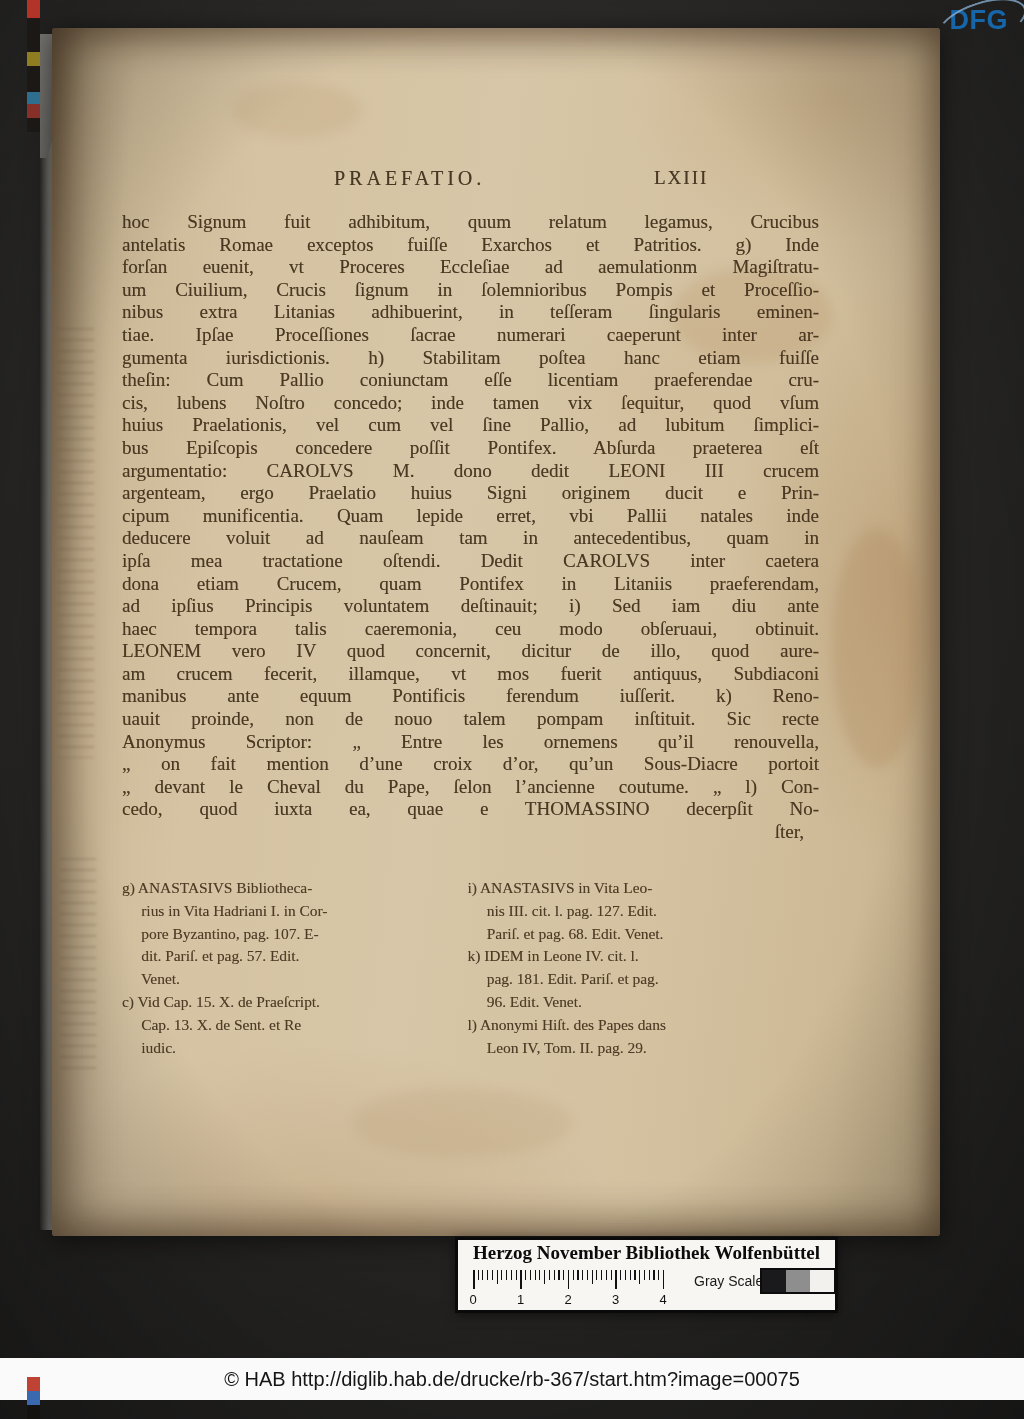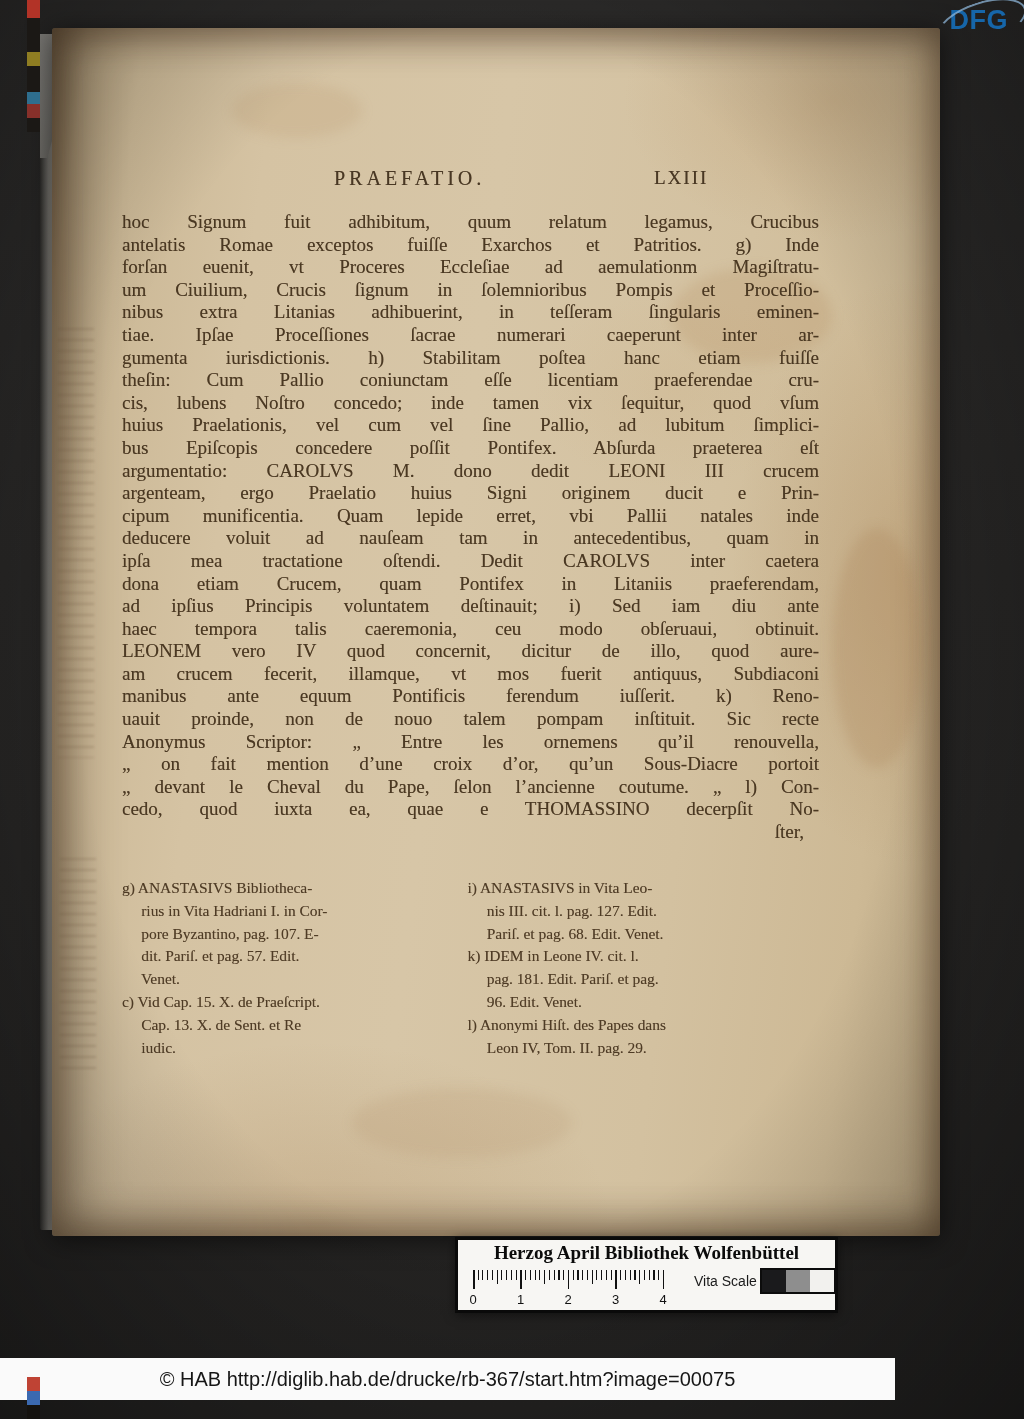--- a/index.html
+++ b/index.html
@@ -84,21 +84,21 @@
   .ticks.major  { width:191px; height:19px; background:repeating-linear-gradient(90deg,#111 0 1.5px, transparent 1.5px 47.5px); }
   .ruler-numbers { position:absolute; left:8px; top:52px; width:204px; display:flex;
     justify-content:space-between; font-family:"Liberation Sans",sans-serif; font-size:13px; color:#111; }
   .ruler-num { width:14px; text-align:center; }
   .gs-label { position:absolute; left:236px; top:33px; font-family:"Liberation Sans",sans-serif;
     font-size:14px; color:#1a1a1a; }
   .gs-patches { position:absolute; left:302px; top:28px; display:flex; border:2px solid #0c0c0c; }
   .patch { width:24px; height:22px; }
 
   
-  .footer-bar { position:absolute; left:0; top:1358px; width:895px; height:42px; background:#fafafa; z-index:5; }
+  .footer-bar { position:absolute; left:0; top:1358px; width:1024px; height:42px; background:#fafafa; z-index:5; }
   .copyright { position:absolute; left:0; width:100%; text-align:center; line-height:42px;
     font-family:"Liberation Sans",sans-serif; font-size:20px; color:#161616; }
   .dfg { position:absolute; right:16px; top:5px; font-family:"Liberation Sans",sans-serif;
     font-weight:bold; font-size:27px; color:#1666a9; letter-spacing:0.5px; z-index:6;margin-left:24px; }
   .dfg::before { content:""; position:absolute; left:-14px; top:-3px; width:88px; height:37px;
     border:2.5px solid rgba(140,180,215,.75); border-radius:50%;
     border-left-color:transparent; border-bottom-color:transparent; transform:rotate(-18deg); }
 </style>
 </head>
 <body>
@@ -153,34 +153,34 @@
 
     <div class="catchword">ſter,</div>
 
     <div class="footnotes">
       <div class="fn-col left"><div class="fn-line">g) ANASTASIVS Bibliotheca-</div><div class="fn-line">     rius in Vita Hadriani I. in Cor-</div><div class="fn-line">     pore Byzantino, pag. 107. E-</div><div class="fn-line">     dit. Pariſ. et pag. 57. Edit.</div><div class="fn-line">     Venet.</div><div class="fn-line">c) Vid Cap. 15. X. de Praeſcript.</div><div class="fn-line">     Cap. 13. X. de Sent. et Re</div><div class="fn-line">     iudic.</div></div>
       <div class="fn-col right"><div class="fn-line">i) ANASTASIVS in Vita Leo-</div><div class="fn-line">     nis III. cit. l. pag. 127. Edit.</div><div class="fn-line">     Pariſ. et pag. 68. Edit. Venet.</div><div class="fn-line">k) IDEM in Leone IV. cit. l.</div><div class="fn-line">     pag. 181. Edit. Pariſ. et pag.</div><div class="fn-line">     96. Edit. Venet.</div><div class="fn-line">l) Anonymi Hiſt. des Papes dans</div><div class="fn-line">     Leon IV, Tom. II. pag. 29.</div></div>
     </div>
   </div>
 
   <div class="cal-card">
-    <div class="cal-title">Herzog April Bibliothek Wolfenbüttel</div>
+    <div class="cal-title">Herzog November Bibliothek Wolfenbüttel</div>
     <div class="ruler">
       <div class="ticks minor"></div>
       <div class="ticks medium"></div>
       <div class="ticks major"></div>
     </div>
     <div class="ruler-numbers">
         <div class="ruler-num">0</div>
         <div class="ruler-num">1</div>
         <div class="ruler-num">2</div>
         <div class="ruler-num">3</div>
         <div class="ruler-num">4</div>
       </div>
-    <div class="gs-label">Vita Scale</div>
+    <div class="gs-label">Gray Scale</div>
     <div class="gs-patches">
       <div class="patch" style="background: rgb(26, 26, 28);"></div>
       <div class="patch" style="background: rgb(142, 142, 142);"></div>
       <div class="patch" style="background: rgb(242, 241, 238);"></div>
     </div>
   </div>
 
   <div class="footer-bar">
     <div class="copyright">© HAB http://diglib.hab.de/drucke/rb-367/start.htm?image=00075</div>
   </div>

